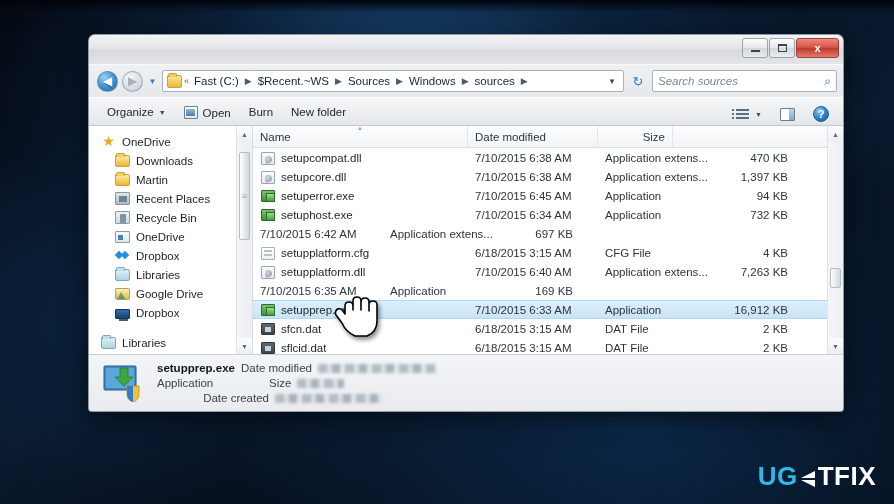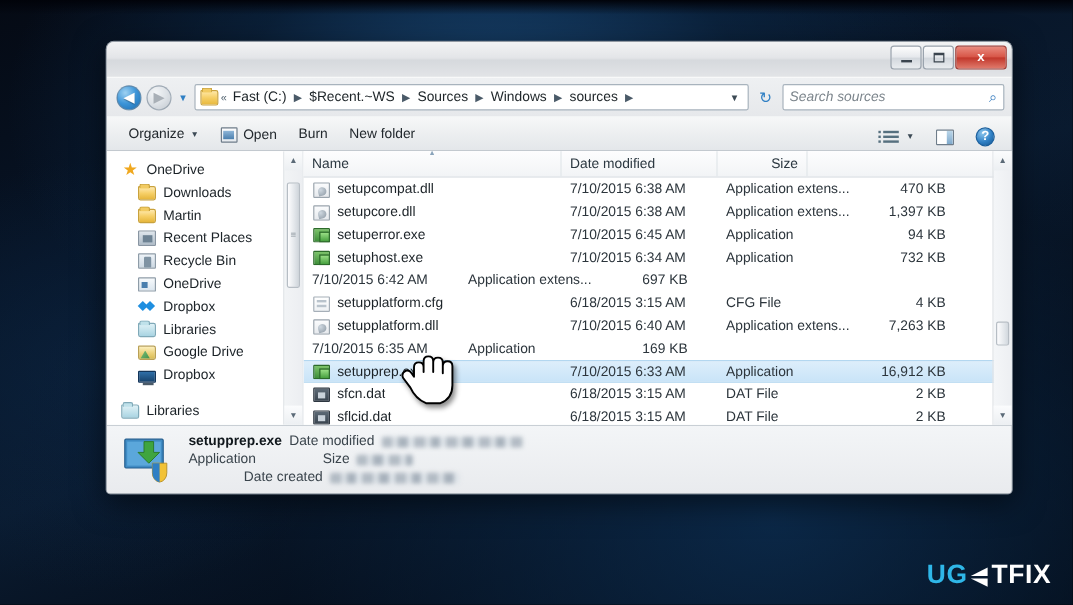--- a/index.html
+++ b/index.html
@@ -21,21 +21,21 @@
   }
   #desktop:after {
     content: "";
     position: absolute; left: 0; right: 0; top: 0; height: 12px;
     background: linear-gradient(180deg, #01030a 0%, rgba(1,3,10,0) 100%);
   }
 
   
   #watermark {
     position: absolute; right: 18px; bottom: 12px;
-    font-size: 22px; font-weight: bold; letter-spacing: 0.5px;
+    font-size: 26px; font-weight: bold; letter-spacing: 0.5px;
     display: flex; align-items: center;
   }
   #watermark .wm-a { color: #2fb7e8; }
   #watermark .wm-b { color: #ffffff; }
   #watermark .wm-e {
     display: inline-block; width: 18px; height: 20px; position: relative; margin: 0 1px;
   }
   #watermark .wm-e svg { position: absolute; left: 0; top: 2px; }
 
   

